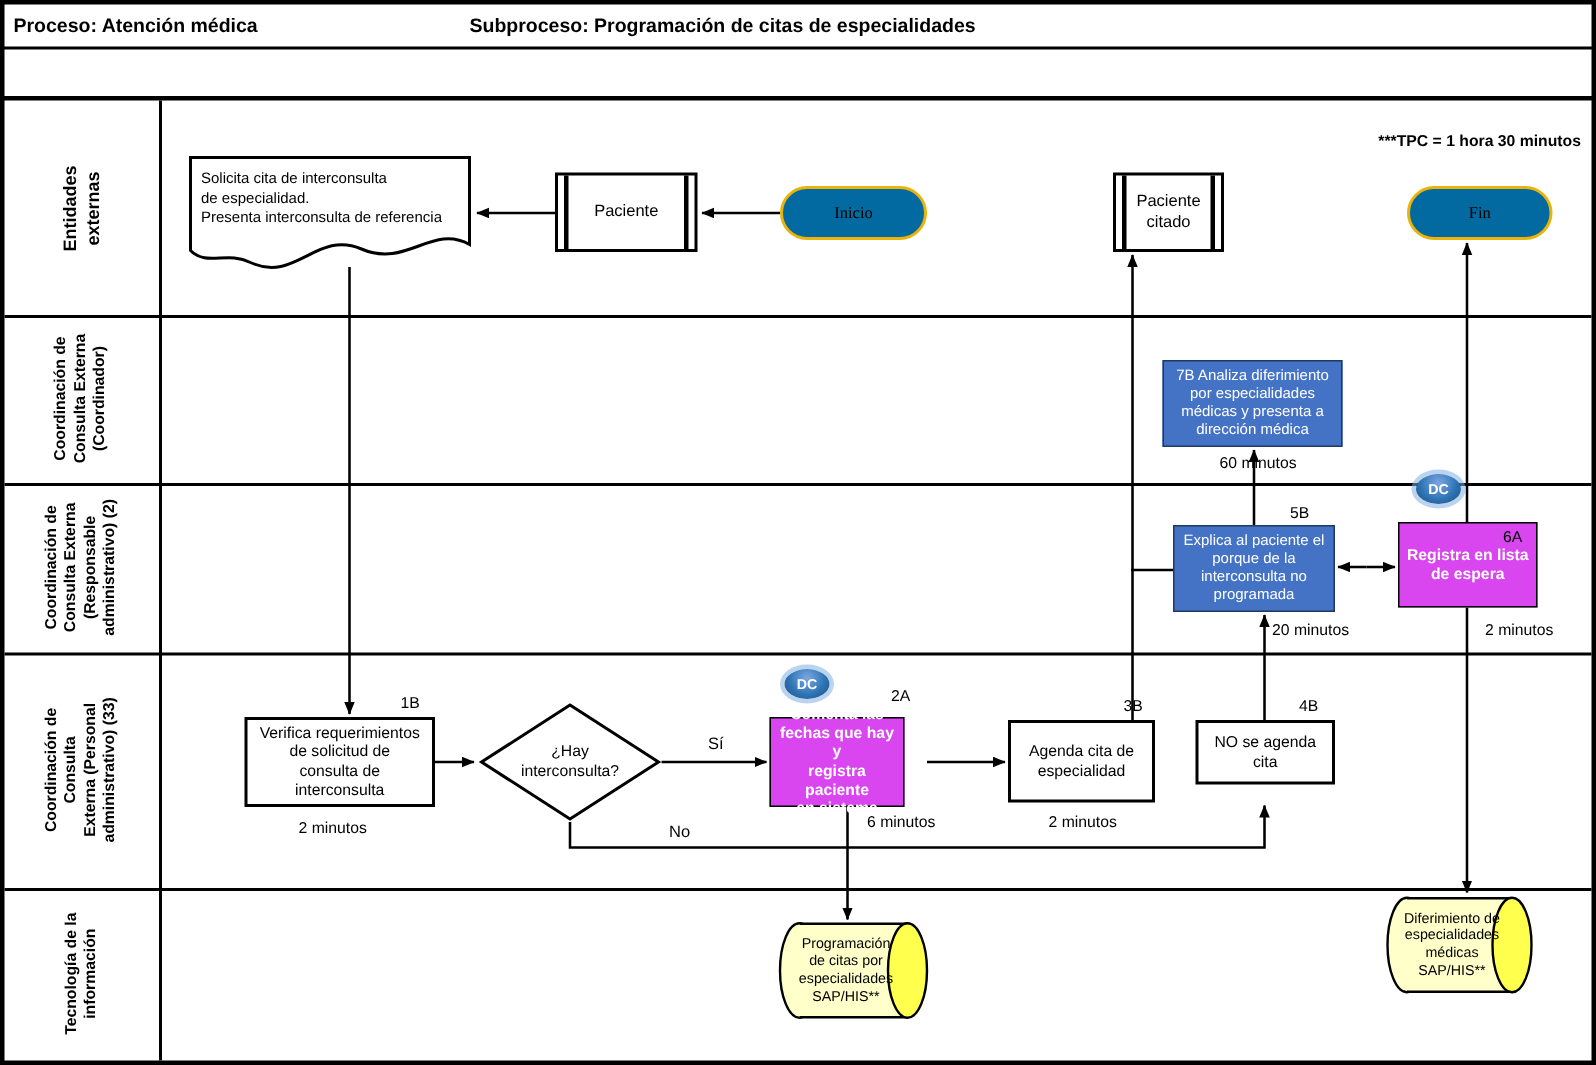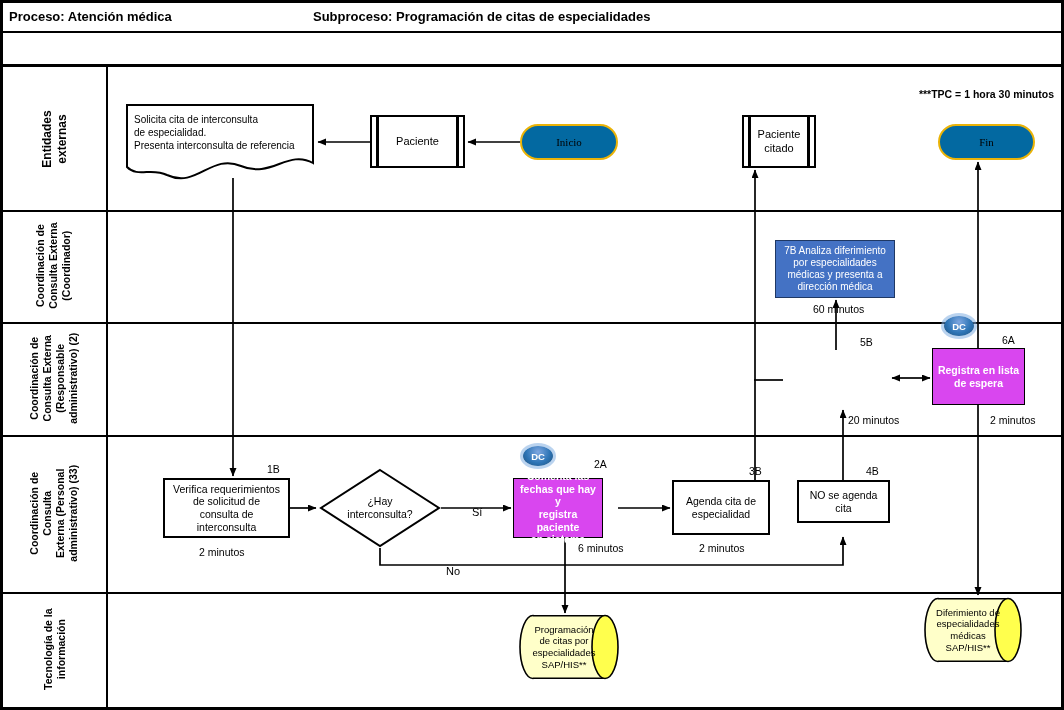--- a/index.html
+++ b/index.html
@@ -29,21 +29,21 @@
   .redbox { background:#d946ef; border:1.5px solid #000; color:#fff; font-weight:bold; display:flex; align-items:center; justify-content:center; text-align:center; font-size:10.5px; line-height:1.2; padding:2px; }
   .stadium { background:#0369a1; border:2px solid #eab308; border-radius:18px; display:flex; align-items:center; justify-content:center; font-size:11px;font-family:Liberation Serif, serif; }
   .predef { background:#fff; border:2.5px solid #000; display:flex; align-items:center; justify-content:center; text-align:center; font-size:11px; line-height:1.25; padding:0 10px; }
   .predef .bar { position:absolute; top:0; bottom:0; width:3px; background:#000; }
   .predef .bar.l { left:4px; } .predef .bar.r { right:4px; }
   .doc-text { position:absolute; left:9px; top:10px; right:3px; font-size:10px; line-height:1.3; }
   .diamond-text { position:absolute; inset:0; display:flex; align-items:center; justify-content:center; text-align:center; font-size:10.5px; line-height:1.2; }
   .cyl-text { position:absolute; left:6px; right:16px; top:2px; bottom:2px; display:flex; align-items:center; justify-content:center; text-align:center; font-size:9.5px; line-height:1.22; }
   .tag { position:absolute; z-index:12; font-size:10.5px; white-space:nowrap; }
   .dur { position:absolute; z-index:12; font-size:10.5px; white-space:nowrap; }
-  .edge-lbl { position:absolute; z-index:12; font-size:11px; white-space:nowrap;margin-top:16px; }
+  .edge-lbl { position:absolute; z-index:12; font-size:11px; white-space:nowrap; }
   .note { position:absolute; z-index:12; font-size:10.5px; font-weight:bold; white-space:nowrap; }
   .dc { position:absolute; z-index:14; width:30px; height:20px; border-radius:50% / 50%;
         background: radial-gradient(ellipse at 50% 30%, #7EA6E0 0%, #2E75B6 55%, #1F4E79 100%);
         color:#fff; font-weight:bold; font-size:9.5px; display:flex; align-items:center; justify-content:center;
         box-shadow:0 0 0 3px rgba(130,175,225,0.55); }
 </style>
 </head>
 <body>
 
 <div class="page">
@@ -141,24 +141,28 @@
 
   <div class="note" style="right:10px; top:88px;">***TPC = 1 hora 30 minutos</div>
 
   <div class="shape bluebox pre" style="left:775px; top:240px; width:120px; height:58px;">7B Analiza diferimiento
 por especialidades
 médicas y presenta a
 dirección médica</div>
   <div class="dur" style="left:813px; top:303px;">60 minutos</div>
 
   <div class="tag" style="left:860px; top:336px;">5B</div>
+  <div class="shape bluebox pre" style="left:782px; top:350px; width:108px; height:58px;">Explica al paciente el
+porque de la
+interconsulta no
+programada</div>
   <div class="dur" style="left:848px; top:414px;">20 minutos</div>
 
   <div class="dc" style="left:944px; top:316px;">DC</div>
-  <div class="tag" style="left:1002px; top:334px;">6A</div>
+  <div class="tag" style="left:1002px; top:352px;">6A</div>
   <div class="shape redbox pre" style="left:932px; top:348px; width:93px; height:57px;">Registra en lista
 de espera</div>
   <div class="dur" style="left:990px; top:414px;">2 minutos</div>
 
   <div class="tag" style="left:267px; top:463px;">1B</div>
   <div class="shape whitebox pre" style="left:163px; top:478px; width:127px; height:60px;">Verifica requerimientos
 de solicitud de
 consulta de
 interconsulta</div>
   <div class="dur" style="left:199px; top:546px;">2 minutos</div>

